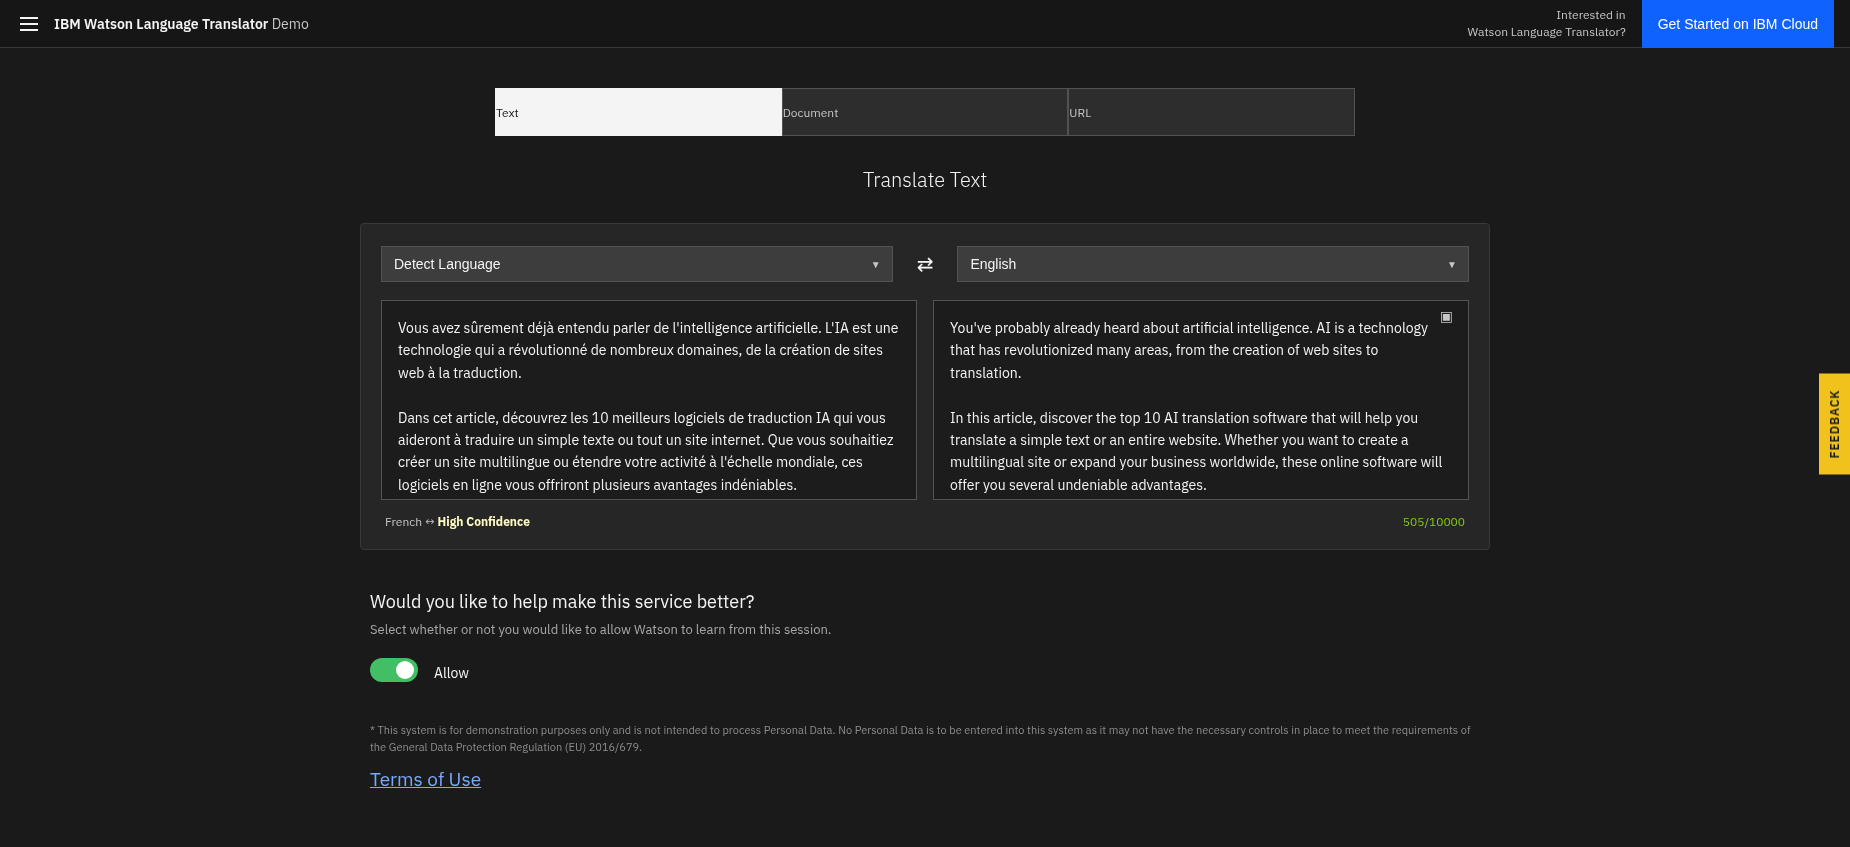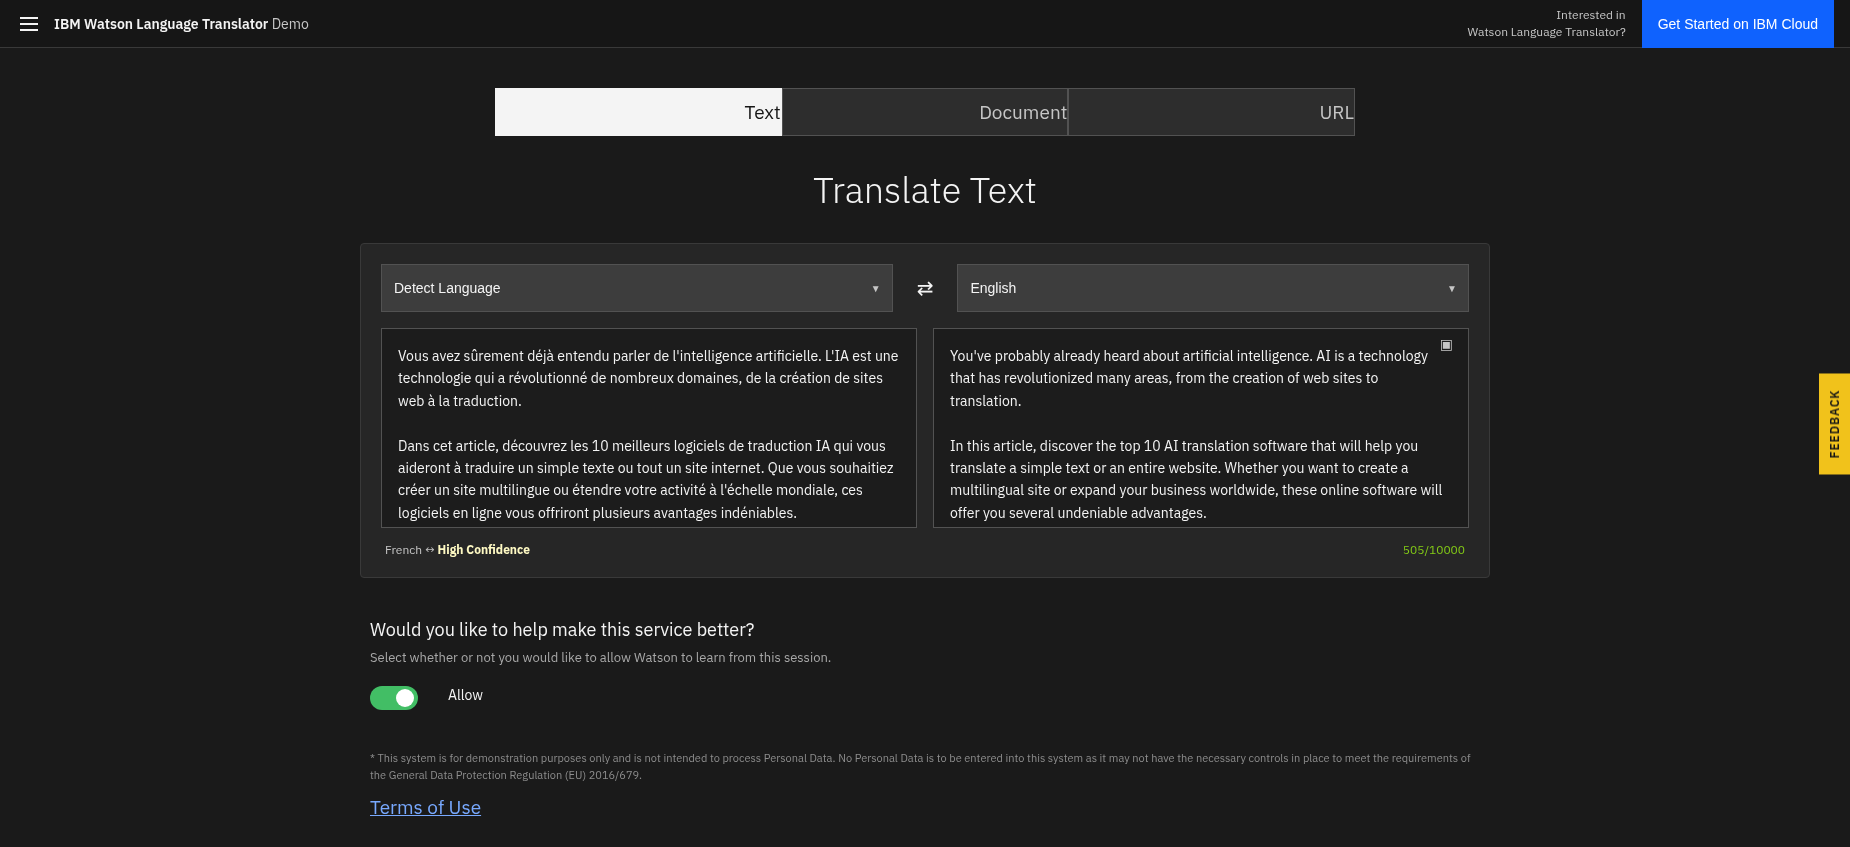--- a/index.html
+++ b/index.html
@@ -82,38 +82,38 @@
     }
     .tabs {
       display: flex;
       width: 860px;
     }
     .tab {
       flex: 1;
       height: 48px;
       display: flex;
       align-items: center;
-      justify-content: flex-end;
-      font-size: 19px;
+      justify-content: flex-start;
+      font-size: 12px;
       cursor: pointer;
       background: #2d2d2d;
       color: #c6c6c6;
       border: 1px solid #525252;
     }
     .tab.active {
       background: #f4f4f4;
       color: #161616;
       border-color: #f4f4f4;
       font-weight: 400;
     }
 
     
     .page-title {
       text-align: center;
-      font-size: 36px;
+      font-size: 20px;
       font-weight: 300;
       color: #f4f4f4;
       margin-bottom: 30px;
     }
 
     
     .translator-card {
       margin: 0 auto;
       width: 1130px;
       background: #262626;
@@ -128,21 +128,21 @@
       align-items: center;
       gap: 16px;
       margin-bottom: 16px;
     }
     .lang-select-wrapper {
       position: relative;
       flex: 1;
     }
     .lang-select {
       width: 100%;
-      height: 48px;
+      height: 36px;
       background: #3d3d3d;
       border: 1px solid #525252;
       color: #f4f4f4;
       font-size: 14px;
       padding: 0 40px 0 12px;
       appearance: none;
       cursor: pointer;
       border-radius: 0;
     }
     .select-chevron {
@@ -235,22 +235,22 @@
       color: #f4f4f4;
       margin-bottom: 8px;
     }
     .feedback-subtitle {
       font-size: 13px;
       color: #a8a8a8;
       margin-bottom: 20px;
     }
     .toggle-wrapper {
       display: flex;
-      align-items: flex-start;
-      gap: 30px;
+      align-items: flex-end;
+      gap: 16px;
     }
     .toggle {
       position: relative;
       width: 48px;
       height: 24px;
     }
     .toggle-slider {
       position: absolute;
       cursor: pointer;
       top: 0; left: 0; right: 0; bottom: 0;

